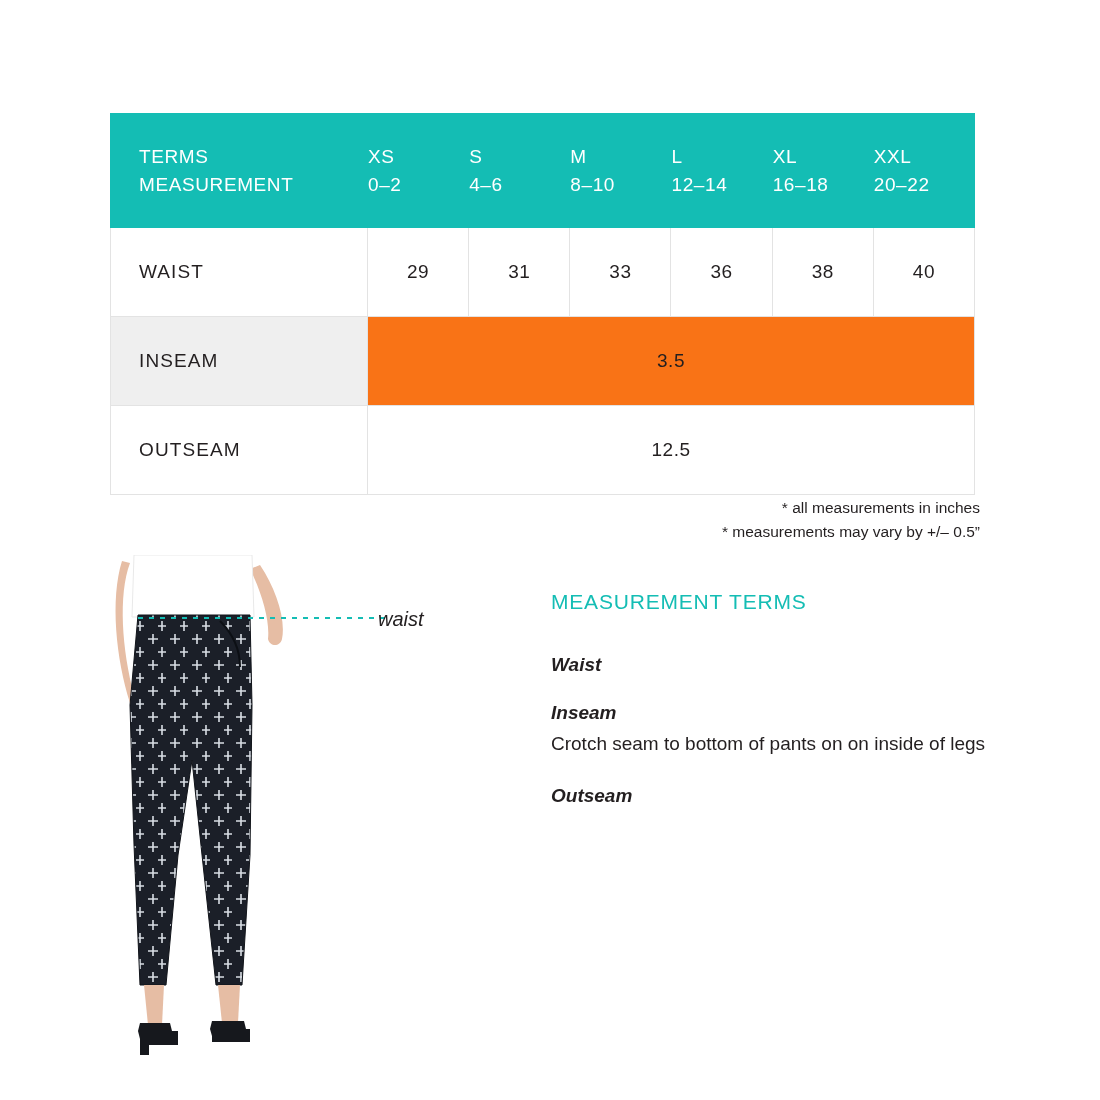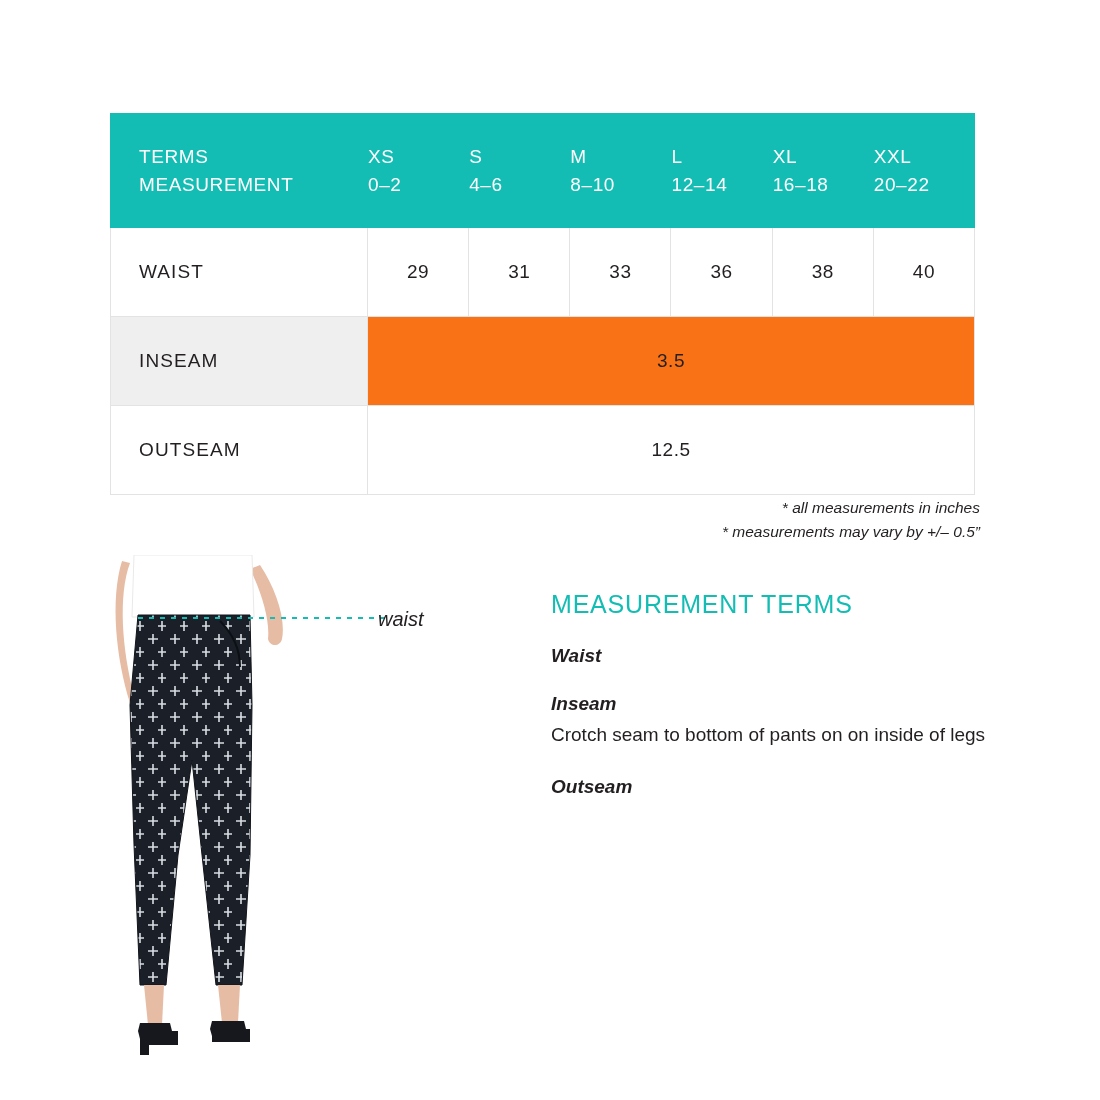--- a/index.html
+++ b/index.html
@@ -71,21 +71,20 @@
   .size-table tbody tr.shaded td.rowlabel {
     background: #efefef;
   }
 
   
   .footnotes {
     position: absolute;
     right: 120px;
     top: 496px;
     text-align: right;
-    font-style: italic;
     font-size: 15.5px;
     color: #231f20;
     line-height: 1.55;
   }
 
   
   .model-wrap {
     position: absolute;
     left: 100px;
     top: 555px;
@@ -104,22 +103,22 @@
   }
 
   
   .terms {
     position: absolute;
     left: 551px;
     top: 590px;
     width: 440px;
   }
   .terms h2 {
-    margin: 0 0 26px 0;
-    font-size: 25px;
+    margin: 0 0 40px 0;
+    font-size: 21px;
     font-weight: 400;
     letter-spacing: 0.8px;
     color: #14bdb4;
   }
   .term-block { margin-bottom: 26px; }
   .term-block:last-child { margin-bottom: 0; }
   .term-name {
     font-size: 19px;
     font-weight: bold;
     font-style: italic;

